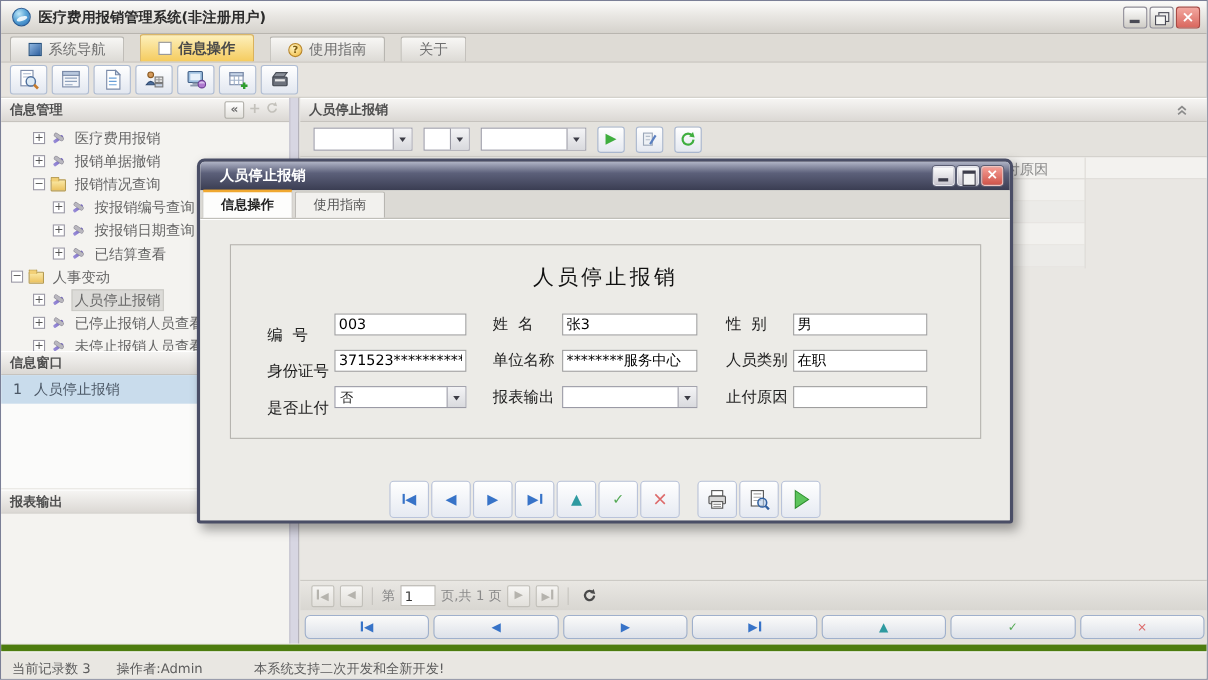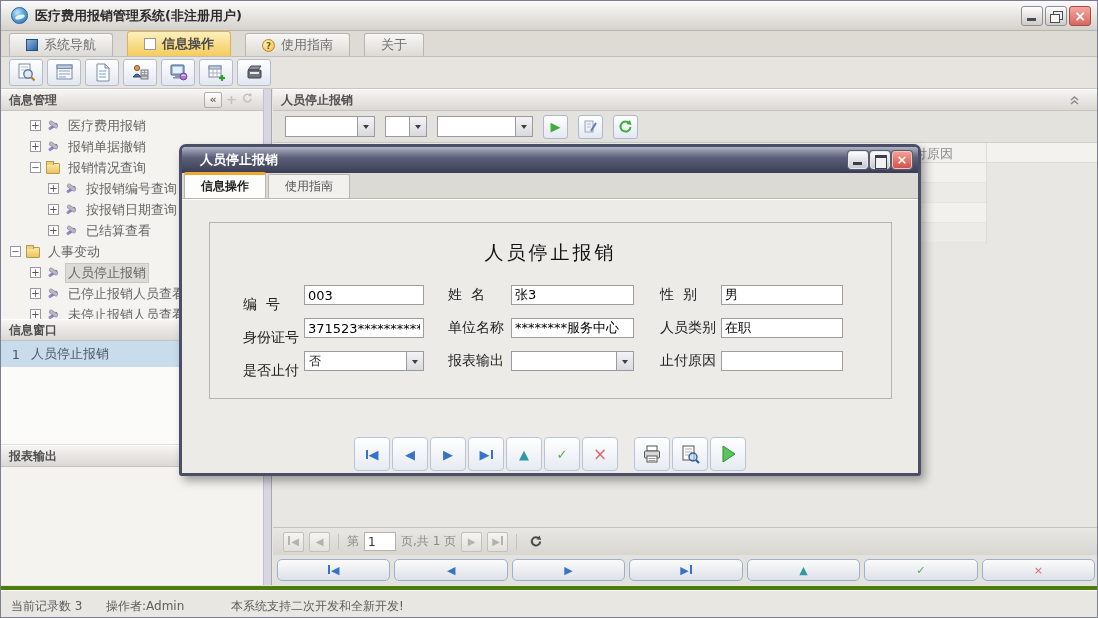--- a/index.html
+++ b/index.html
@@ -119,21 +119,21 @@
   .bar-l::before { margin-right:1px; } .bar-r::after { margin-left:1px; }
 
   
   .bottomnav { height:30px; background:#e4e2dd; display:flex; align-items:center; gap:4px; padding:0 4px; }
   .bnav { flex:1; height:22px; border-radius:5px; border:1px solid #9fb0cc;
     background:linear-gradient(180deg,#fbfbfa,#dde1e9); display:flex; align-items:center; justify-content:center; font-size:11px; }
   .c-blue { color:#3773c8; } .c-teal { color:#2e9aa0; } .c-green { color:#55aa55; } .c-red { color:#dd6a6a; }
 
   
   .statusbar { position:absolute; left:0; top:585px; width:100%; height:32px; background:#e9e7e2;
-    border-top:4px solid #4d7c0f; box-shadow:inset 0 1px 0 #ffffff; font-size:12px; color:#5d5d5d; }
+    border-top:6px solid #4d7c0f; box-shadow:inset 0 1px 0 #ffffff; font-size:12px; color:#5d5d5d; }
   .statusbar span { position:absolute; top:8px; }
   .st-1 { left:10px; } .st-2 { left:105px; } .st-3 { left:230px;text-align:right; }
 
   
   .dialog { position:absolute; left:178px; top:143px; width:742px; height:332px;
     border:3px solid #4a4e66; border-radius:7px 7px 3px 3px; background:#ecebe7;
     box-shadow:4px 5px 10px rgba(0,0,0,.35); overflow:hidden; }
   .dlg-titlebar { height:26px; background:linear-gradient(180deg,#b0b4c6 0%,#5c607a 40%,#3a3d52 100%);
     display:flex; align-items:center; padding:0 6px 0 18px; }
   .dlg-title { color:#fff; font-size:13px; font-weight:bold; }

